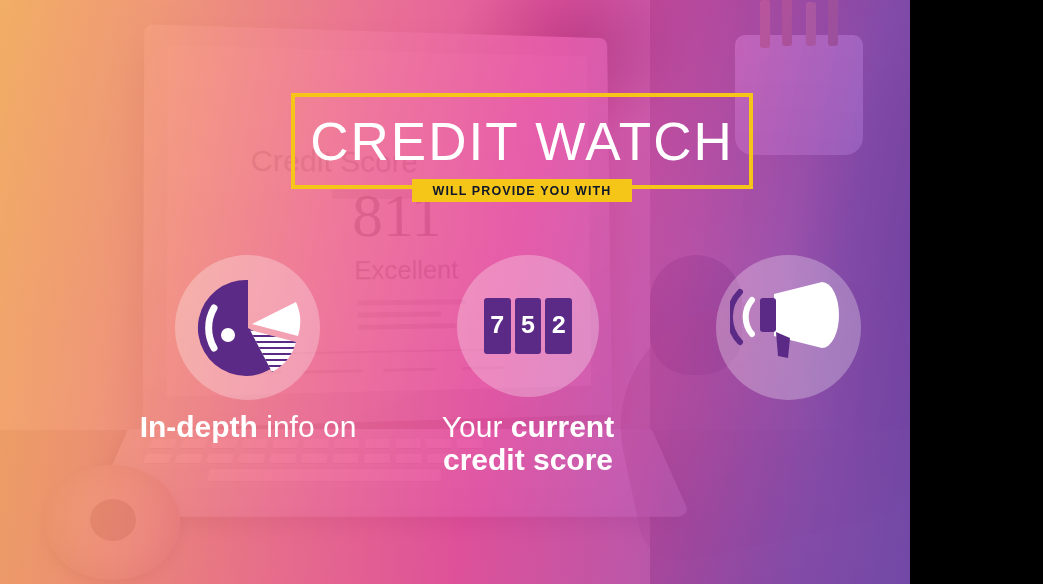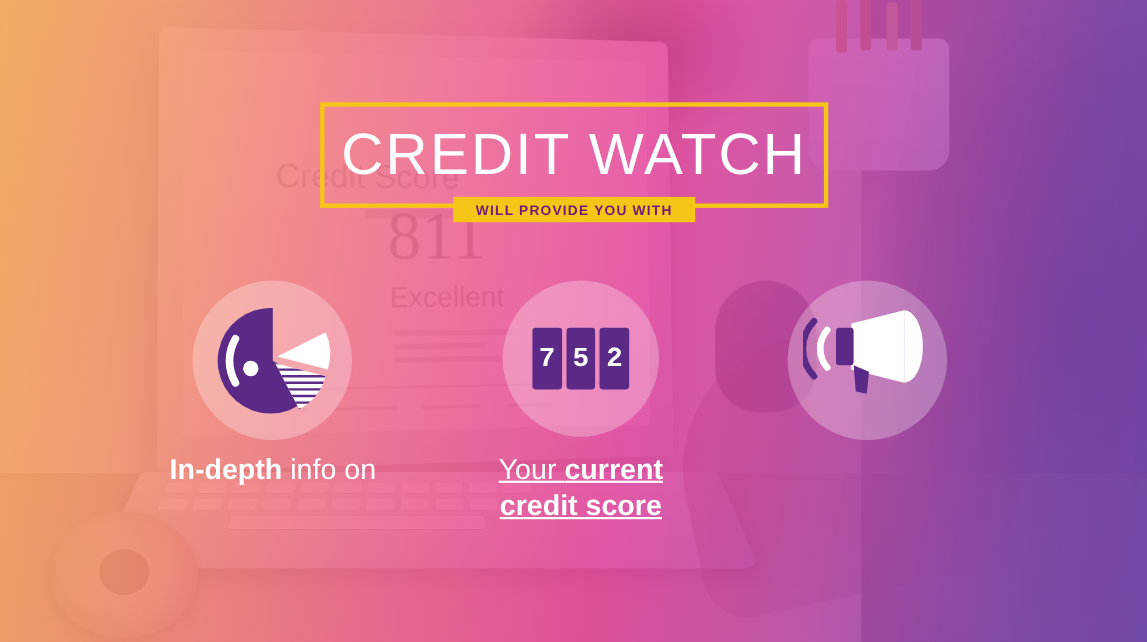--- a/index.html
+++ b/index.html
@@ -2,21 +2,21 @@
 <html><head>
 <meta charset="utf-8">
 <style>
   html, body {
     margin: 0;
     padding: 0;
     background: #000;
   }
   #stage {
     position: relative;
-    width: 1043px;
+    width: 910px;
     height: 584px;
     overflow: hidden;
     font-family: "Liberation Sans", sans-serif;
     background: #c8c3bd;
   }
 
   
   .photo {
     position: absolute;
     inset: 0;
@@ -183,48 +183,48 @@
   .subtitle-bar {
     position: absolute;
     left: 412px; top: 179px;
     width: 220px; height: 23px;
     background: #f5c518;
     display: flex;
     align-items: center;
     justify-content: center;
   }
   .subtitle-text {
-    color: #701a75;
+    color: #0f172a;
     font-size: 12.5px;
     letter-spacing: 1.1px;
     font-weight: 700;
     white-space: nowrap;
   }
   .circle {
     position: absolute;
     border-radius: 50%;
     background: rgba(255,255,255,0.28);
   }
   .caption {
     position: absolute;
     color: #ffffff;
-    font-size: 26px;
+    font-size: 30px;
     line-height: 33px;
     text-align: center;
     width: 300px;
   }
   .caption .b { font-weight: 700; }
   .caption .n { font-weight: 400; }
 
   
   #f1-circle { left: 175px; top: 255px; width: 145px; height: 145px; }
   #f2-circle { left: 457px; top: 255px; width: 142px; height: 142px; }
   #f3-circle { left: 716px; top: 255px; width: 145px; height: 145px; }
   #f1-caption { left: 98px; top: 410px; }
-  #f2-caption { left: 378px; top: 410px; text-decoration: underline; }
+  #f2-caption { left: 378px; top: 410px; }
   #f3-caption { left: 641px; top: 410px; }
 
   svg { display: block; }
 </style>
 </head>
 <body>
 
 <div id="stage">
 
   <div class="photo">

